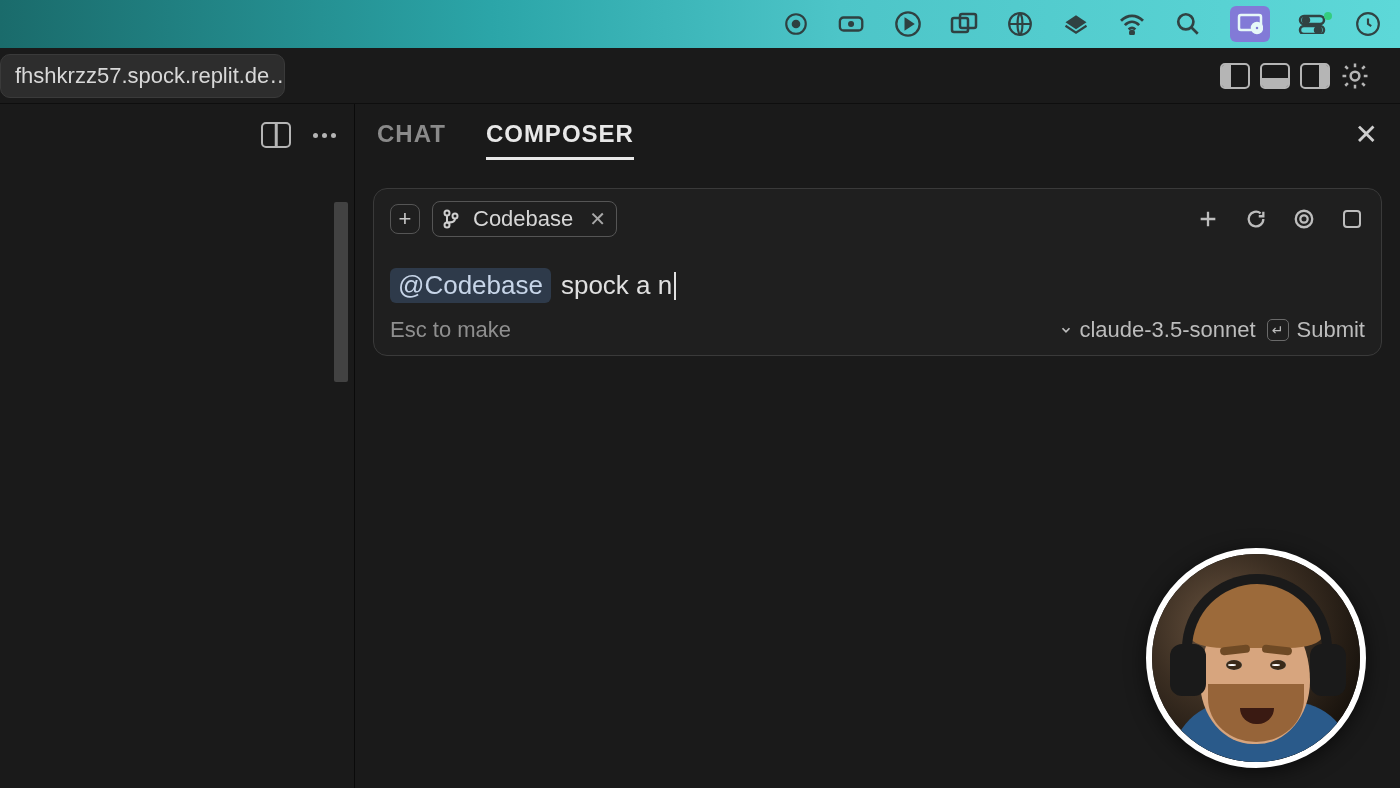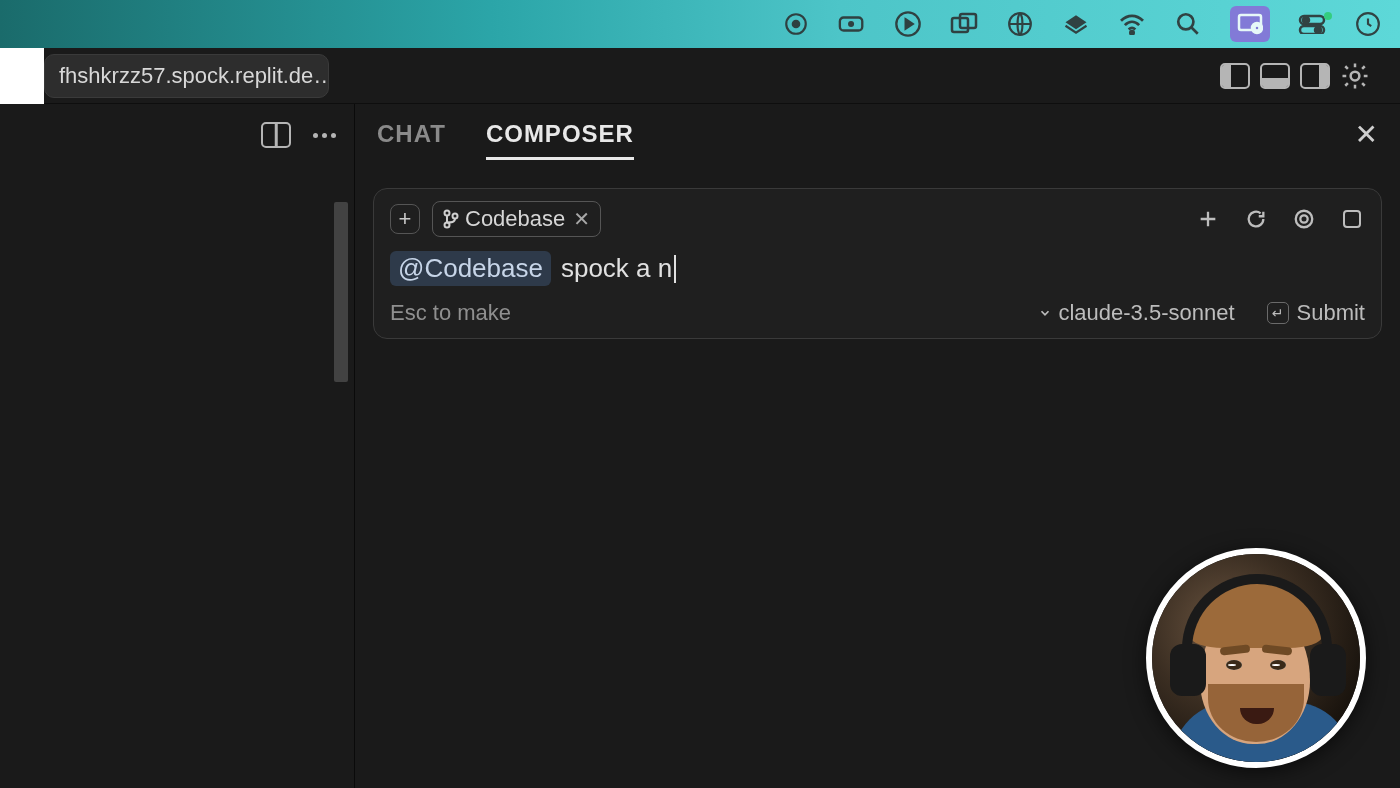--- a/index.html
+++ b/index.html
@@ -35,21 +35,20 @@
     
     
     .tabbar-row {
       height: 56px;
       background: #1a1a1a;
       display: flex;
       align-items: center;
       justify-content: space-between;
       padding-right: 30px;
       border-bottom: 1px solid #0e0e0e;
-      margin-left: 44px;
     }
     .tab {
       background: #2d2d2d;
       border: 1px solid #3a3a3a;
       border-radius: 10px;
       padding: 8px 14px;
       color: #d8d8d8;
       font-size: 22px;
       max-width: 285px;
       white-space: nowrap;
@@ -152,51 +151,51 @@
     }
     .composer-top {
       display: flex; align-items: center; justify-content: space-between;
     }
     .composer-top-left { display:flex; align-items:center; gap:12px; }
     .plus-btn {
       width: 30px; height: 30px; border:1.5px solid #555; border-radius:8px;
       display:flex; align-items:center; justify-content:center; color:#c8c8c8; font-size:22px; cursor:pointer;
     }
     .chip {
-      display:flex; align-items:center; gap:6px;
+      display:flex; align-items:center; gap:14px;
       border:1.5px solid #555; border-radius:8px; padding:4px 10px;
       color:#d6d6d6; font-size:22px;
     }
     .chip .branch-icon { display:inline-block; }
     .chip .chip-x { color:#a8a8a8; cursor:pointer; font-size:20px; margin-left:2px;}
     .composer-top-right { display:flex; align-items:center; gap:22px; color:#bdbdbd; }
     .composer-top-right .ibtn { cursor:pointer; display:flex; align-items:center; justify-content:center; width:26px; height:26px; }
     .stop-square { width:18px; height:18px; border:2.5px solid #bdbdbd; border-radius:4px; }
     
     .composer-input-row {
-      margin-top: 14px;
+      margin-top: 31px;
       display:flex; align-items:center; gap:10px;
       font-size: 26px;
     }
     .mention-pill {
       background:#2e3a4a; color:#c7d5e8; border-radius:6px; padding:2px 8px;
     }
     .typed-text { color:#e0e0e0; display:flex; align-items:center;}
     .cursor-caret {
       display:inline-block; width:2px; height:28px; background:#e0e0e0; margin-left:2px;
       animation: blink 1s step-start infinite;
     }
     @keyframes blink { 50% { opacity: 0; } }
     
     .composer-bottom {
       margin-top: 14px;
       display:flex; align-items:center; justify-content:space-between;
       color:#8f8f8f; font-size:22px;
     }
-    .composer-bottom-right { display:flex; align-items:center; gap:32px;justify-content:center; }
+    .composer-bottom-right { display:flex; align-items:center; gap:11px;justify-content:center; }
     .model-select { display:flex; align-items:center; gap:6px; color:#bcbcbc; cursor:pointer; }
     .submit-btn { display:flex; align-items:center; gap:8px; color:#bcbcbc; cursor:pointer; }
     .enter-key {
       display:inline-flex; align-items:center; justify-content:center;
       border:1.5px solid #6a6a6a; border-radius:5px; width:22px; height:22px; font-size:14px;
     }
     
     
     .webcam {
       position: absolute;

